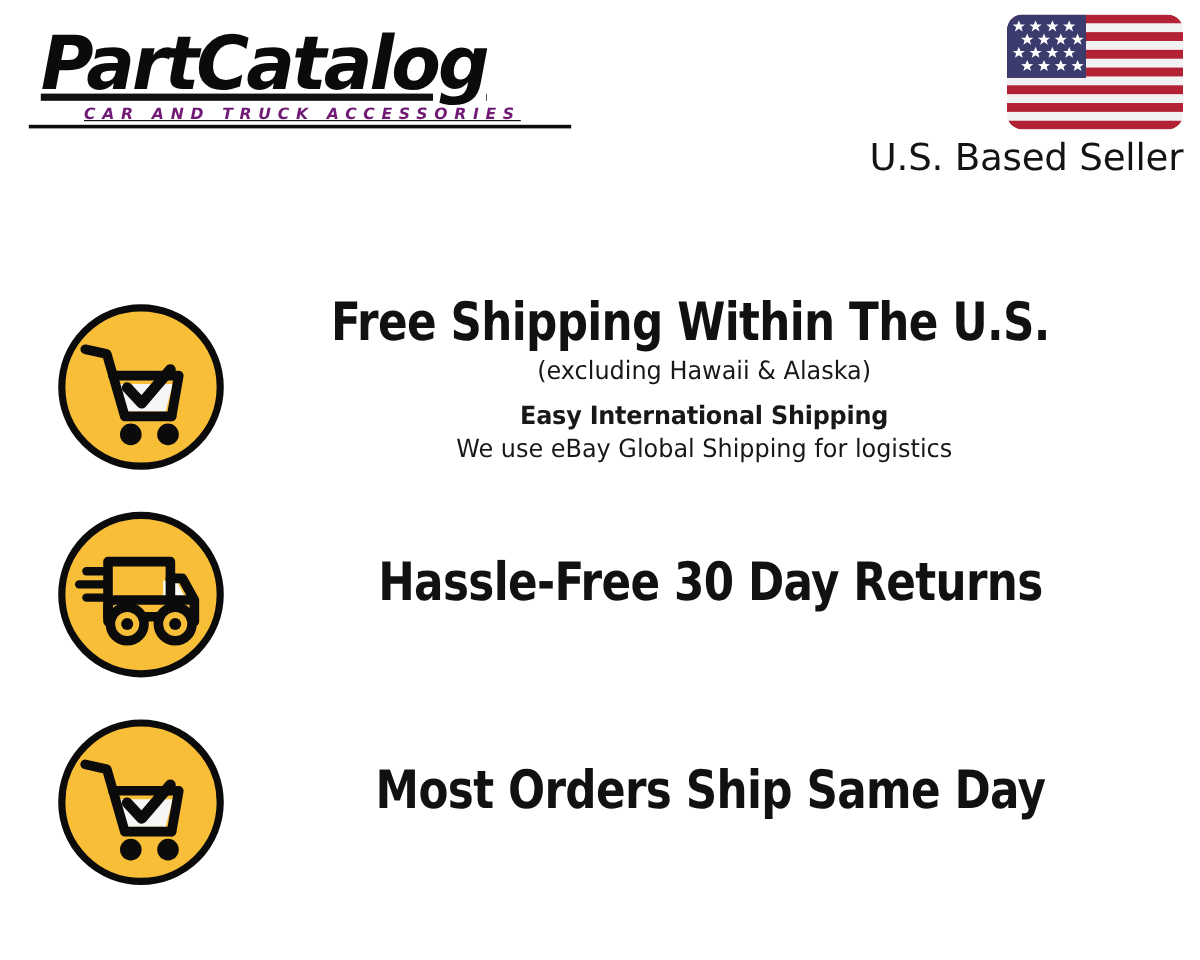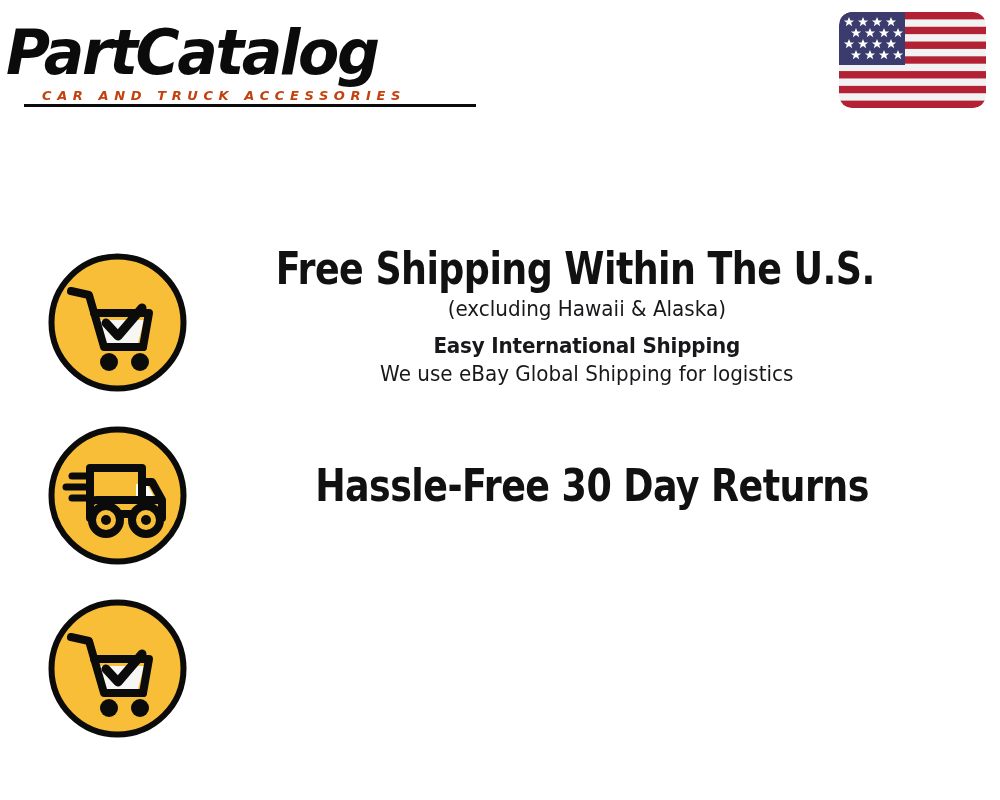--- a/index.html
+++ b/index.html
@@ -13,45 +13,46 @@
     position: relative;
     overflow: hidden;
     font-family: "Liberation Sans", sans-serif;
     color: #111111;
     -webkit-font-smoothing: antialiased;
   }
 
   
   #brand-logo {
     position: absolute;
-    left: 6px;
+    left: 34px;
     top: 22px;
     width: 470px;
     height: 90px;
+    text-decoration: underline;
   }
   #brand-wordmark {
     font-family: "DejaVu Sans", sans-serif;
     font-weight: bold;
     font-style: italic;
     font-size: 62px;
     line-height: 62px;
     letter-spacing: -2.5px;
     color: #0b0b0b;
     white-space: nowrap;
     transform: scaleX(0.97);
     transform-origin: left center;
   }
   #brand-tagline {
     font-family: "DejaVu Sans", sans-serif;
     font-weight: bold;
     font-style: italic;
     font-size: 13px;
     line-height: 16px;
     letter-spacing: 5.6px;
-    color: #c2410c;
+    color: #701a75;
     white-space: nowrap;
     margin-top: 4px;
     margin-left: 36px;
   }
   #logo-rule {
     position: absolute;
     left: 24px;
     top: 104px;
     width: 452px;
     height: 3px;
@@ -181,20 +182,21 @@
         <use href="#starShape" x="24" y="32"></use>
         <use href="#starShape" x="38" y="32"></use>
         <use href="#starShape" x="52" y="32"></use>
         <use href="#starShape" x="17" y="43"></use>
         <use href="#starShape" x="31" y="43"></use>
         <use href="#starShape" x="45" y="43"></use>
         <use href="#starShape" x="59" y="43"></use>
       </g>
     </g>
   </svg>
+  <div id="us-seller-label">U.S. Based Seller</div>
 </div>
 
 <div id="features">
 
   <div class="feature-row row-lead">
     <svg class="feature-icon" viewBox="0 0 143 143" xmlns="http://www.w3.org/2000/svg">
       <circle cx="71.5" cy="71.5" r="66" fill="#F8BE38" stroke="#0b0b0b" stroke-width="6"></circle>
       <path d="M52 69 L98 69 L92 92 L58 92 Z" fill="#f6f6f4"></path>
       <path d="M25 40 L43 44 L58 96 L97 96" fill="none" stroke="#0b0b0b" stroke-width="8" stroke-linecap="round" stroke-linejoin="round"></path>
       <path d="M48 62 L103 62 L97 96" fill="none" stroke="#0b0b0b" stroke-width="8" stroke-linecap="round" stroke-linejoin="round"></path>
@@ -234,15 +236,18 @@
   <div class="feature-row row-plain">
     <svg class="feature-icon" viewBox="0 0 143 143" xmlns="http://www.w3.org/2000/svg">
       <circle cx="71.5" cy="71.5" r="66" fill="#F8BE38" stroke="#0b0b0b" stroke-width="6"></circle>
       <path d="M52 69 L98 69 L92 92 L58 92 Z" fill="#f6f6f4"></path>
       <path d="M25 40 L43 44 L58 96 L97 96" fill="none" stroke="#0b0b0b" stroke-width="8" stroke-linecap="round" stroke-linejoin="round"></path>
       <path d="M48 62 L103 62 L97 96" fill="none" stroke="#0b0b0b" stroke-width="8" stroke-linecap="round" stroke-linejoin="round"></path>
       <path d="M60 72 L72 85 L96 57" fill="none" stroke="#0b0b0b" stroke-width="9" stroke-linecap="round" stroke-linejoin="round"></path>
       <circle cx="63" cy="111" r="9" fill="#0b0b0b"></circle>
       <circle cx="94" cy="111" r="9" fill="#0b0b0b"></circle>
     </svg>
+    <div class="feature-text">
+      <div class="feature-heading">Most Orders Ship Same Day</div>
+    </div>
   </div>
 
 </div>
 
 </body></html>

